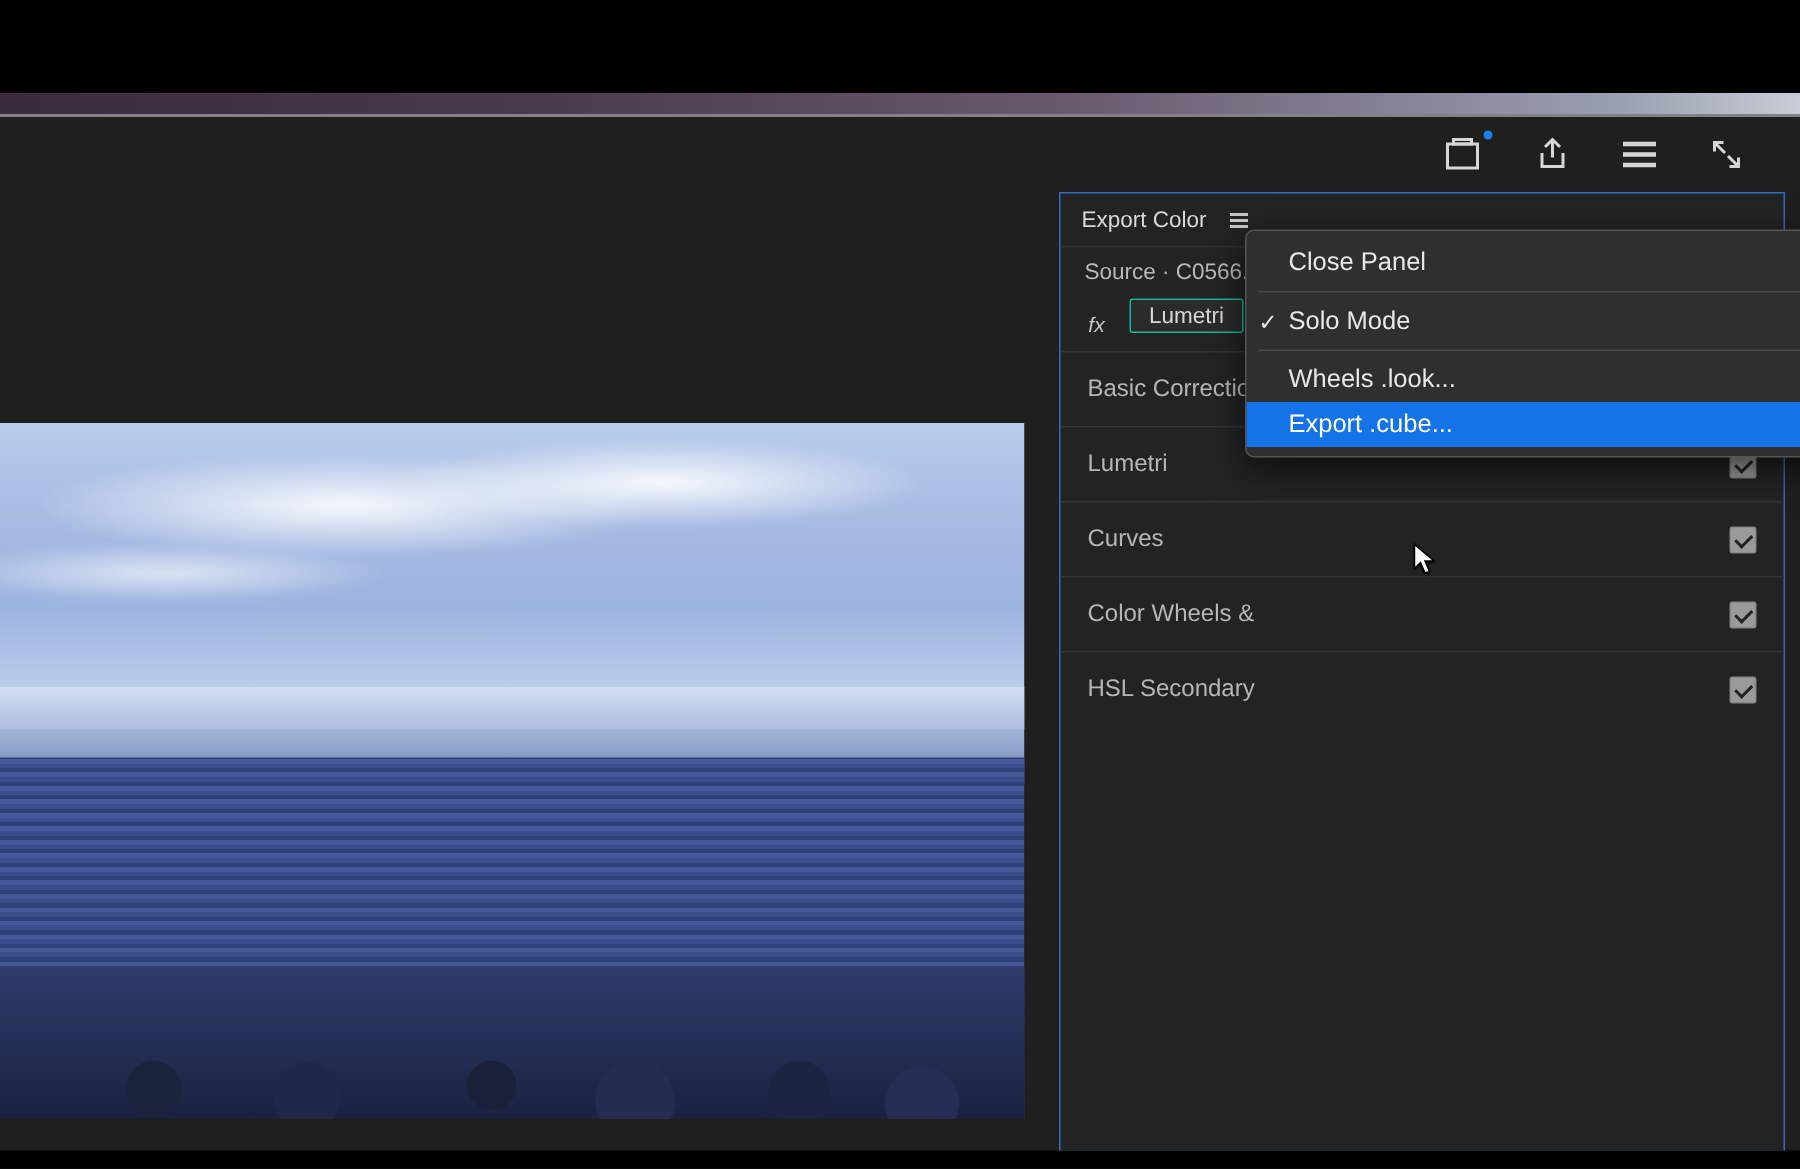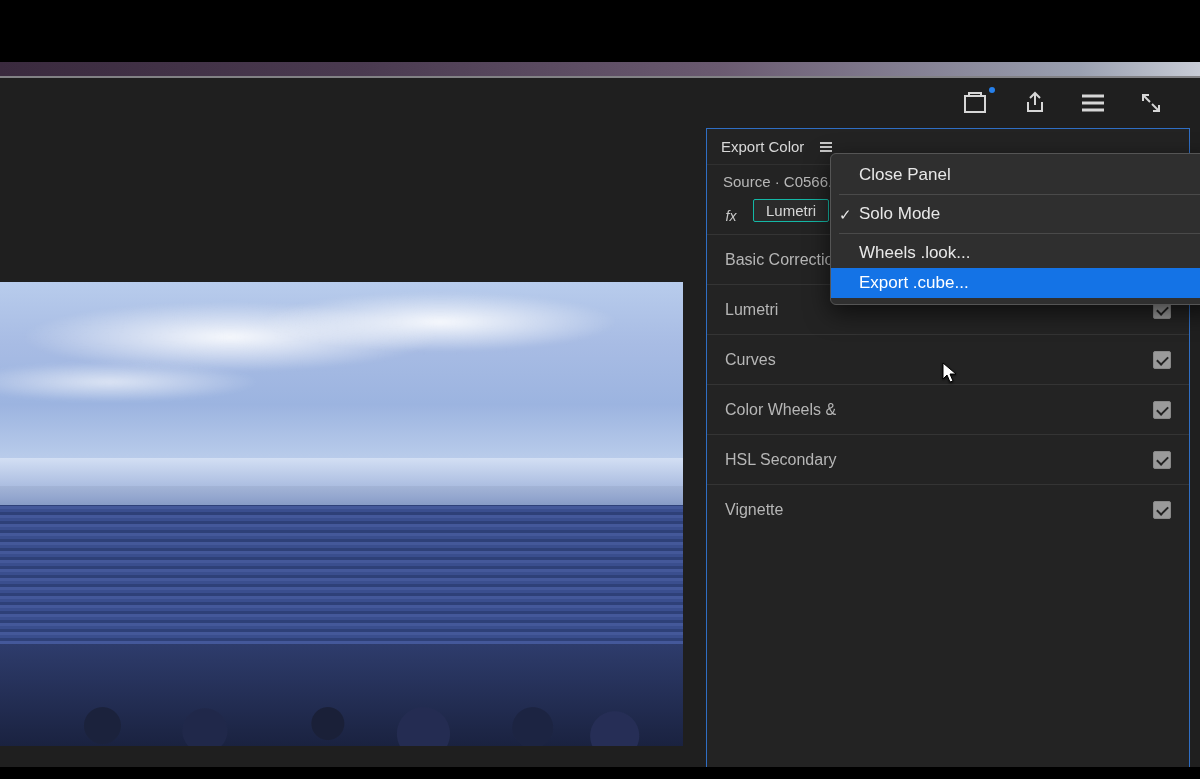--- a/index.html
+++ b/index.html
@@ -157,24 +157,20 @@
     <span class="chk"></span>
   </div>
   <div class="section-row">
     <span>Color Wheels &amp;</span>
     <span class="chk"></span>
   </div>
   <div class="section-row">
     <span>HSL Secondary</span>
     <span class="chk"></span>
   </div>
-  <div class="section-row">
-    <span>Vignette</span>
-    <span class="chk"></span>
-  </div>
 </div>
 
 <div class="ctx">
   <div class="item">Close Panel</div>
   <div class="sep"></div>
   <div class="item">
     <span class="check">✓</span>
     <span>Solo Mode</span>
   </div>
   <div class="sep"></div>

